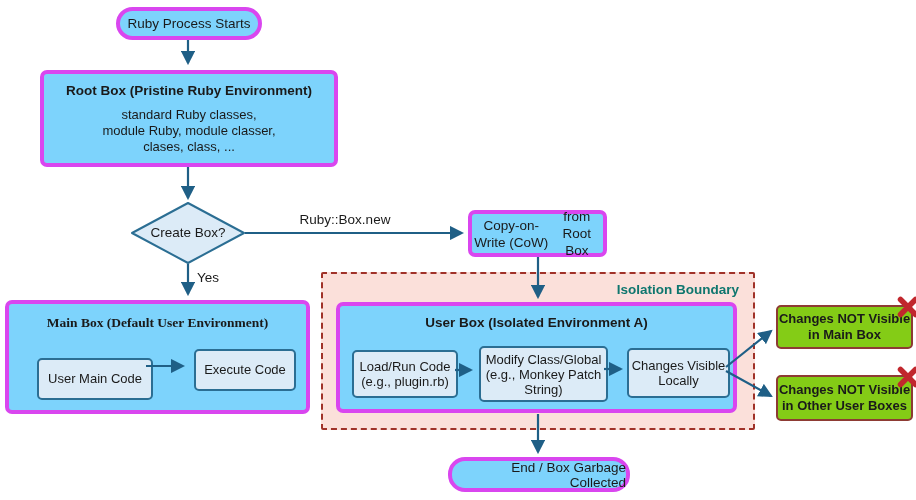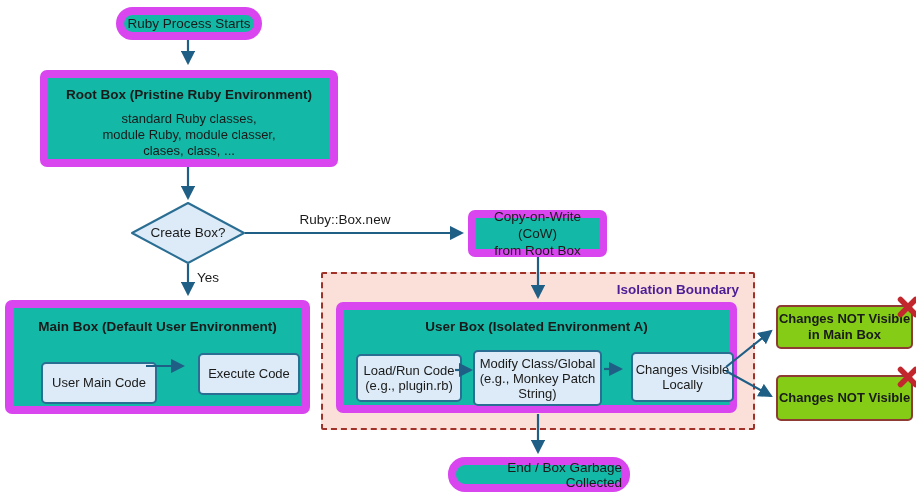--- a/index.html
+++ b/index.html
@@ -1,58 +1,58 @@
 <!DOCTYPE html>
 <html><head>
 <meta charset="utf-8">
 <style>
   html,body{margin:0;padding:0;background:#ffffff;}
   .canvas{position:relative;width:916px;height:500px;background:#ffffff;
     font-family:"Liberation Sans",sans-serif;color:#1a1a1a;overflow:hidden;}
 
   
-  .node{position:absolute;background:#14b8a6;border:8px solid #d946ef;
+  .node{position:absolute;background:#7dd3fc;border:4px solid #d946ef;
     box-sizing:border-box;z-index:2;}
   .pill{border-radius:17px;display:flex;align-items:center;justify-content:center;
     font-size:13.5px;}
   .rect{border-radius:7px;}
   .subnode{position:absolute;background:#dcebf7;border:2px solid #2b6e93;
     border-radius:5px;box-sizing:border-box;display:flex;flex-direction:column;
     align-items:center;justify-content:center;font-size:13px;line-height:15.5px;
     text-align:center;z-index:2;}
   .title{font-weight:bold;font-size:13.5px;text-align:center;}
 
   
   .n-start{left:116px;top:7px;width:146px;height:33px;}
   .n-root{left:40px;top:70px;width:298px;height:97px;}
   .n-root .title{padding-top:9px;}
   .n-root .body{margin-top:9px;text-align:center;font-size:13px;line-height:16px;}
-  .n-cow{left:468px;top:210px;width:139px;height:47px;display:flex;flex-direction:column;
+  .n-cow{left:468px;top:210px;width:139px;height:47px;display:flex;
     align-items:center;justify-content:center;font-size:13.5px;line-height:17px;text-align:center;}
   .n-main{left:5px;top:300px;width:305px;height:114px;}
-  .n-main .title{padding-top:11px;}
+  .n-main .title{padding-top:11px;font-family:Liberation Serif, serif;}
   .sub-usermain{left:28px;top:54px;width:116px;height:42px;}
   .sub-execute{left:185px;top:45px;width:102px;height:42px;}
   .n-user{left:336px;top:302px;width:401px;height:111px;}
   .n-user .title{padding-top:9px;}
   .sub-load{left:12px;top:44px;width:106px;height:48px;}
-  .sub-modify{left:129px;top:40px;width:129px;height:56px;line-height:15px;}
+  .sub-modify{left:139px;top:40px;width:129px;height:56px;line-height:15px;}
   .sub-changes{left:287px;top:42px;width:103px;height:50px;}
   .n-end{left:448px;top:457px;width:182px;height:35px;text-align:right;}
 
   
   .diamond-label{position:absolute;left:132px;top:225px;width:112px;text-align:center;
     font-size:13.5px;z-index:4;}
 
   
   .boundary{position:absolute;left:321px;top:272px;width:434px;height:158px;
     background:#fbe0da;border:2.5px dashed #a03229;border-radius:2px;
     box-sizing:border-box;z-index:1;}
   .boundary-label{position:absolute;top:8px;right:14px;font-weight:bold;
-    font-size:13.5px;color:#4c1d95;}
+    font-size:13.5px;color:#0f766e;}
 
   
   .redbox{position:absolute;width:137px;background:#84cc16;border:2px solid #8e3b34;
     border-radius:5px;box-sizing:border-box;display:flex;flex-direction:column;
     align-items:center;justify-content:center;font-size:13px;line-height:16px;
     text-align:center;z-index:2;font-weight:bold;}
   .red1{left:776px;top:305px;height:44px;}
   .red2{left:776px;top:375px;height:46px;}
   .xmark{position:absolute;top:-12px;right:-9px;width:24px;height:24px;}
 
@@ -135,20 +135,21 @@
     <div>in Main Box</div>
   </div>
 
   <div class="redbox red2">
     <span class="xmark">
       <svg width="24" height="24" viewBox="0 0 24 24">
         <path d="M4.5 4.5 L19.5 19.5 M19.5 4.5 L4.5 19.5" stroke="#c1272d" stroke-width="5.5" stroke-linecap="round" fill="none"></path>
       </svg>
     </span>
     <div>Changes NOT Visible</div>
+    <div>in Other User Boxes</div>
   </div>
 
   <div class="node pill n-end">
     <span>End / Box Garbage Collected</span>
   </div>
 
   <div class="edge-label lbl-boxnew">Ruby::Box.new</div>
   <div class="edge-label lbl-yes">Yes</div>
 
   <svg class="arrows" width="916" height="500">

